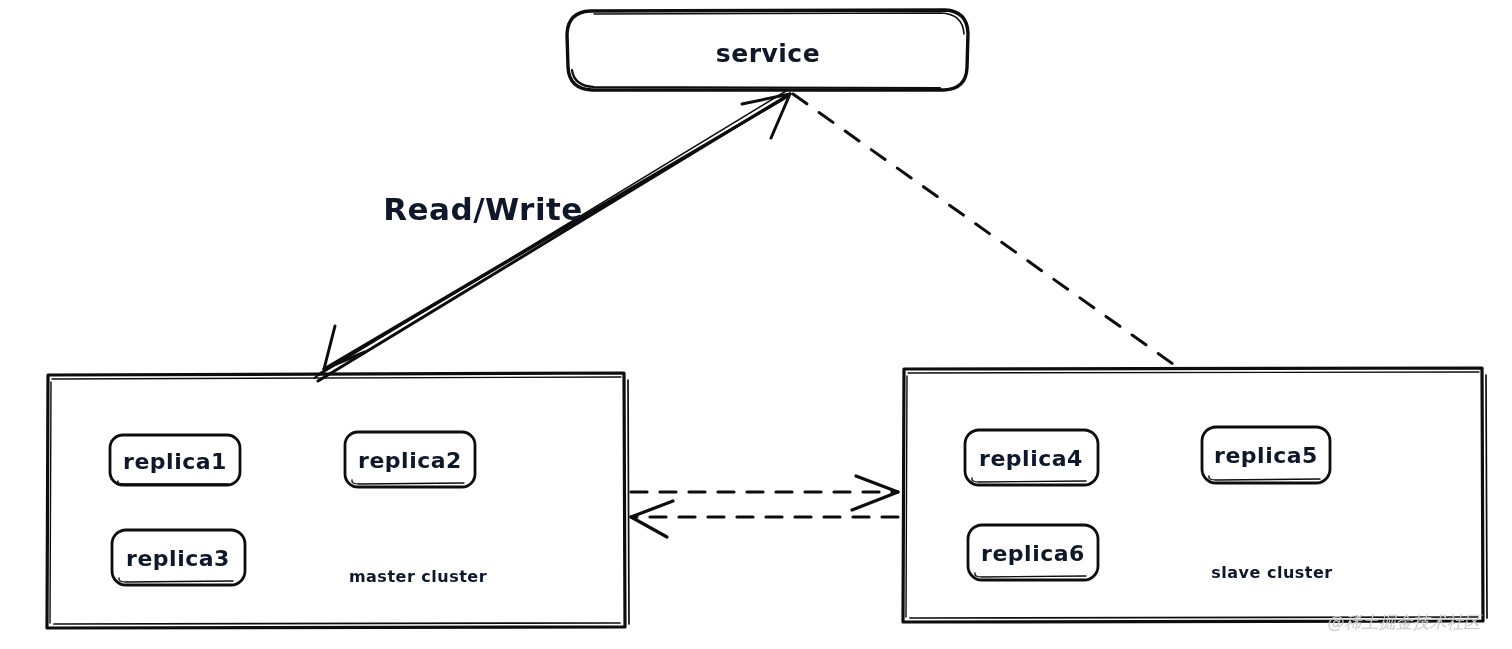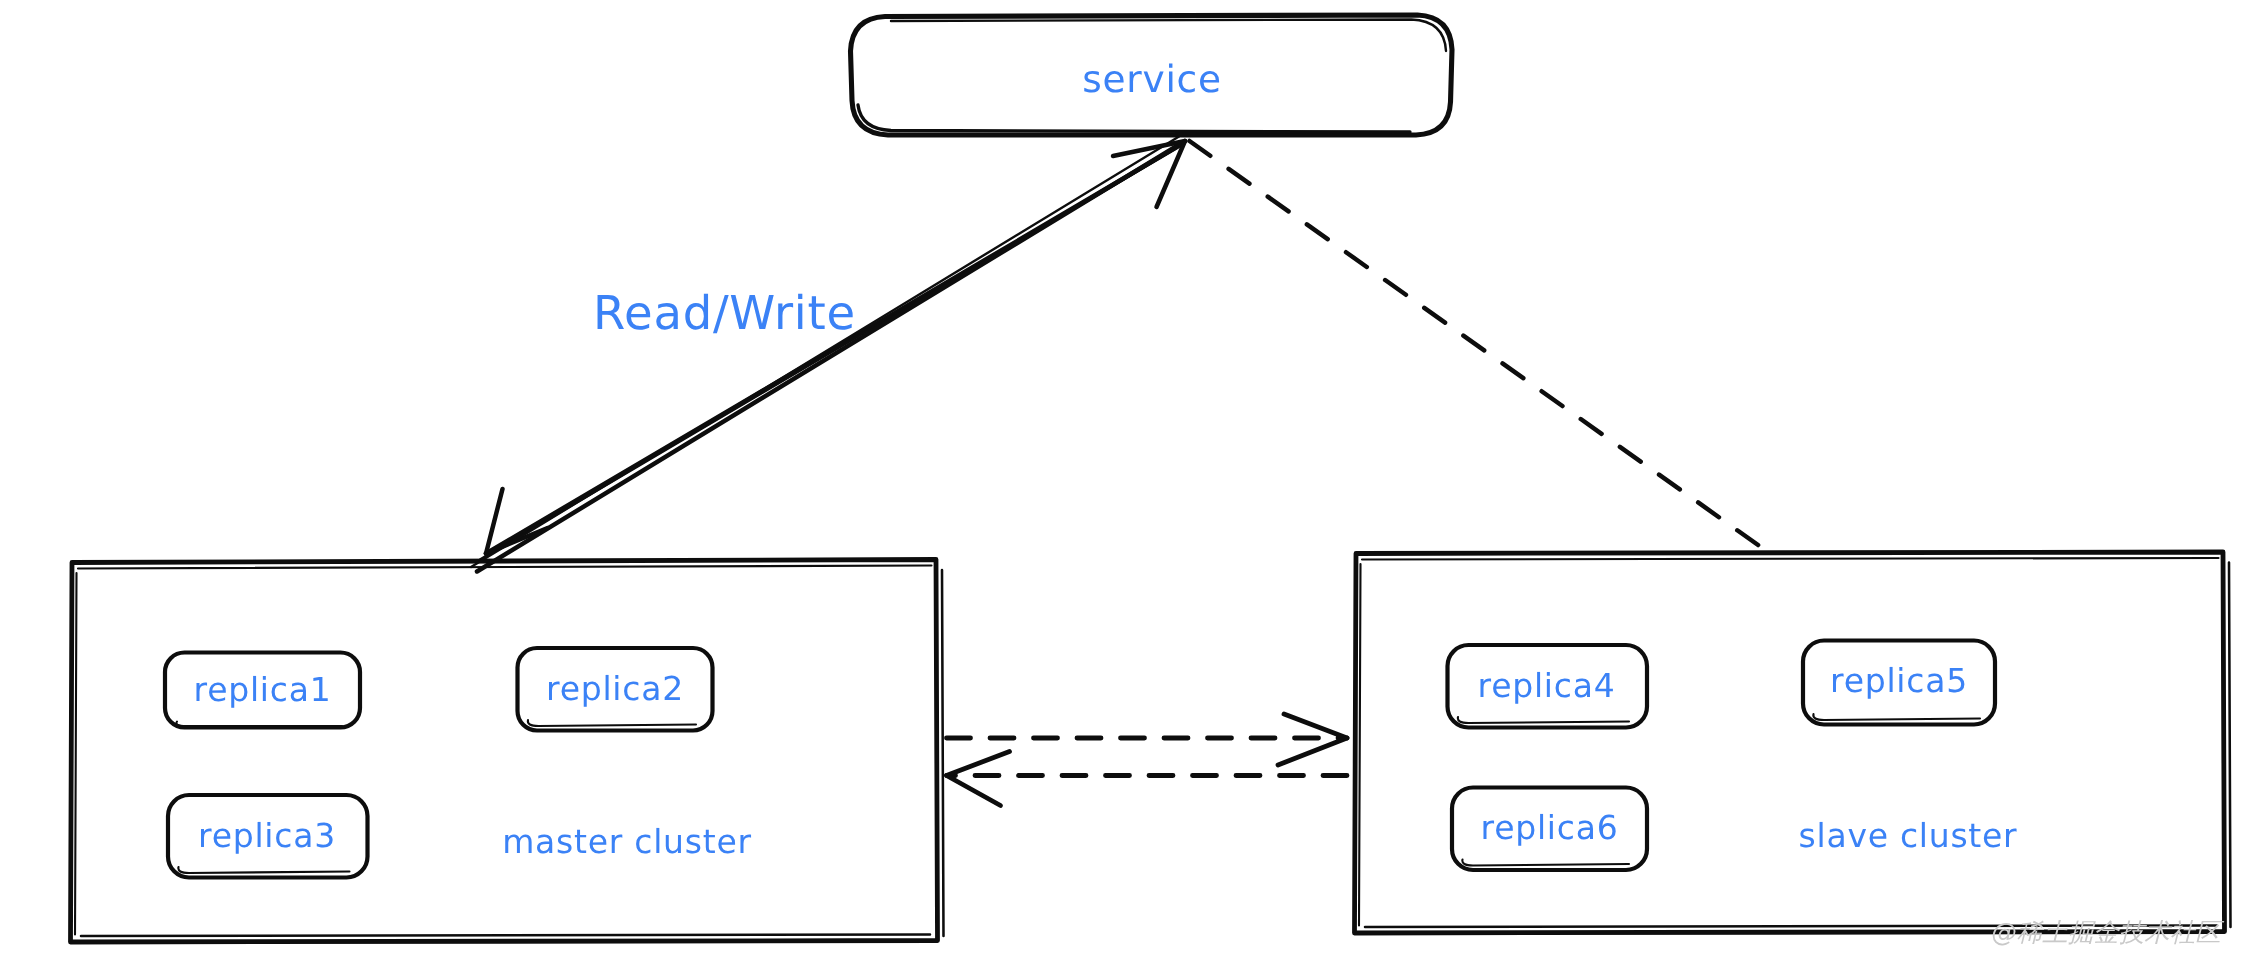--- a/index.html
+++ b/index.html
@@ -19,30 +19,31 @@
   }
   #sketch {
     position: absolute;
     top: 0;
     left: 0;
     width: 1512px;
     height: 649px;
   }
   .lbl {
     position: absolute;
-    color: #3b82f6;
+    color: #0f172a;
     font-family: "DejaVu Sans", sans-serif;
     white-space: nowrap;
     letter-spacing: 0.5px;
     transform: translate(-50%, -50%);
     user-select: none;
+    font-weight: bold;
   }
   .lbl-service   { font-size: 25px; }
   .lbl-edge      { font-size: 31px; }
-  .lbl-cluster   { font-size: 22px; }
+  .lbl-cluster   { font-size: 16px; margin-top: 14px; }
   .lbl-replica   { font-size: 22px; }
   .watermark {
     position: absolute;
     font-size: 17px;
     color: #c9c9c9;
     white-space: nowrap;
     transform: translate(-50%, -50%);
     user-select: none;
   }
 </style>

